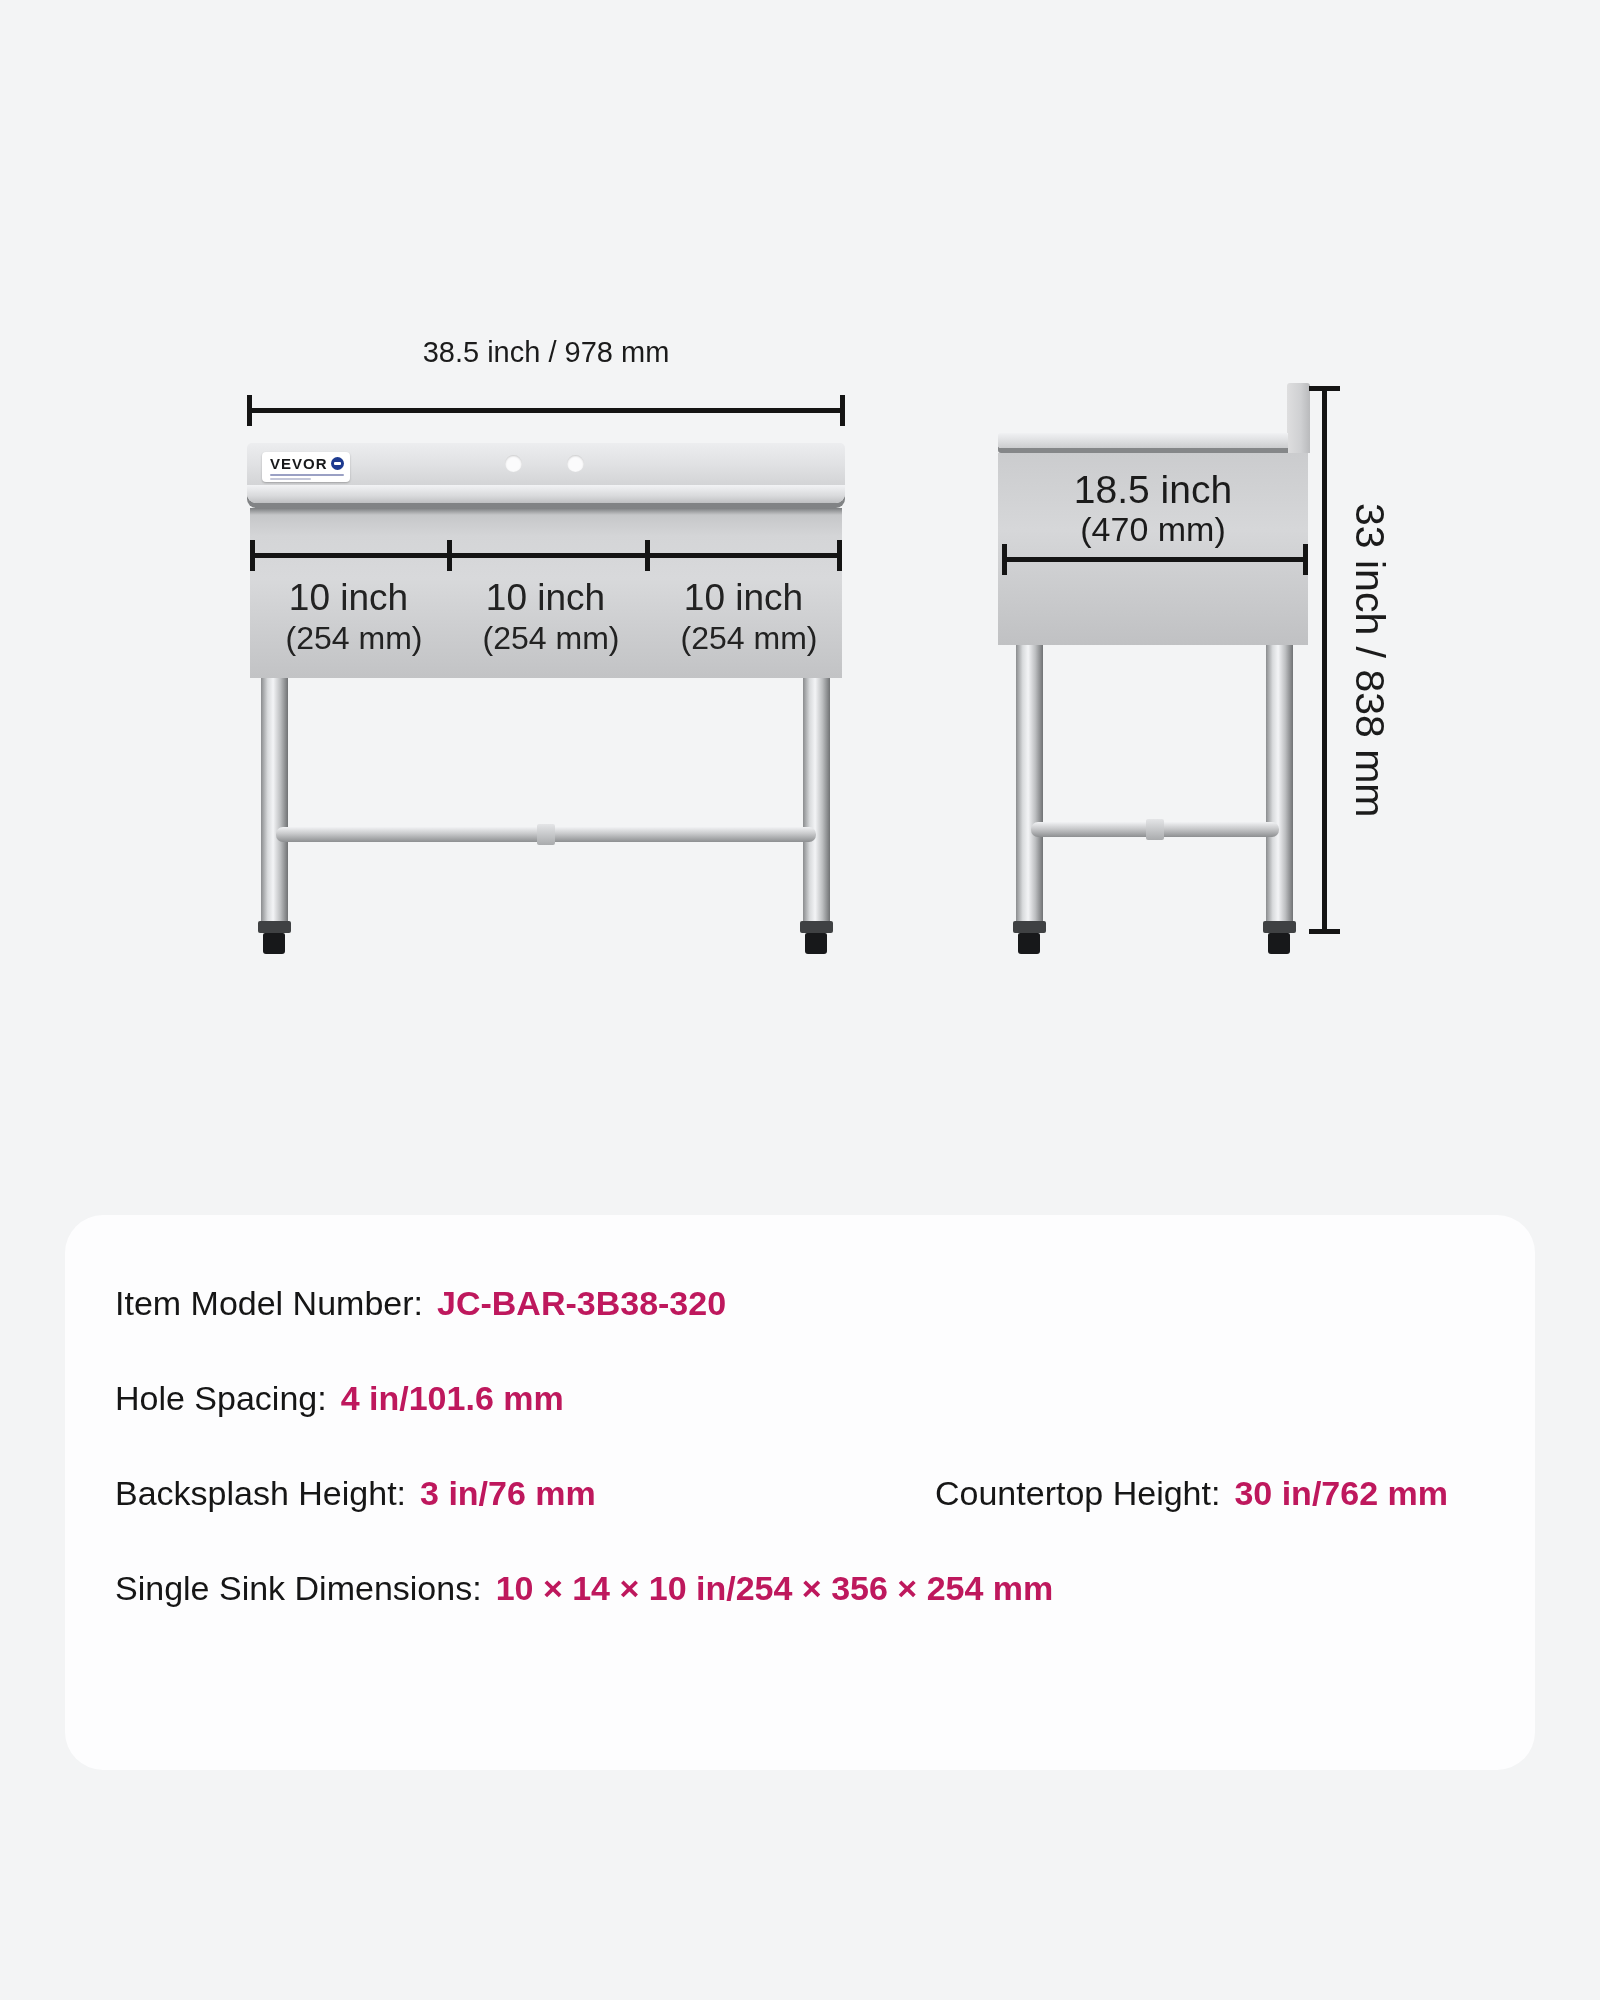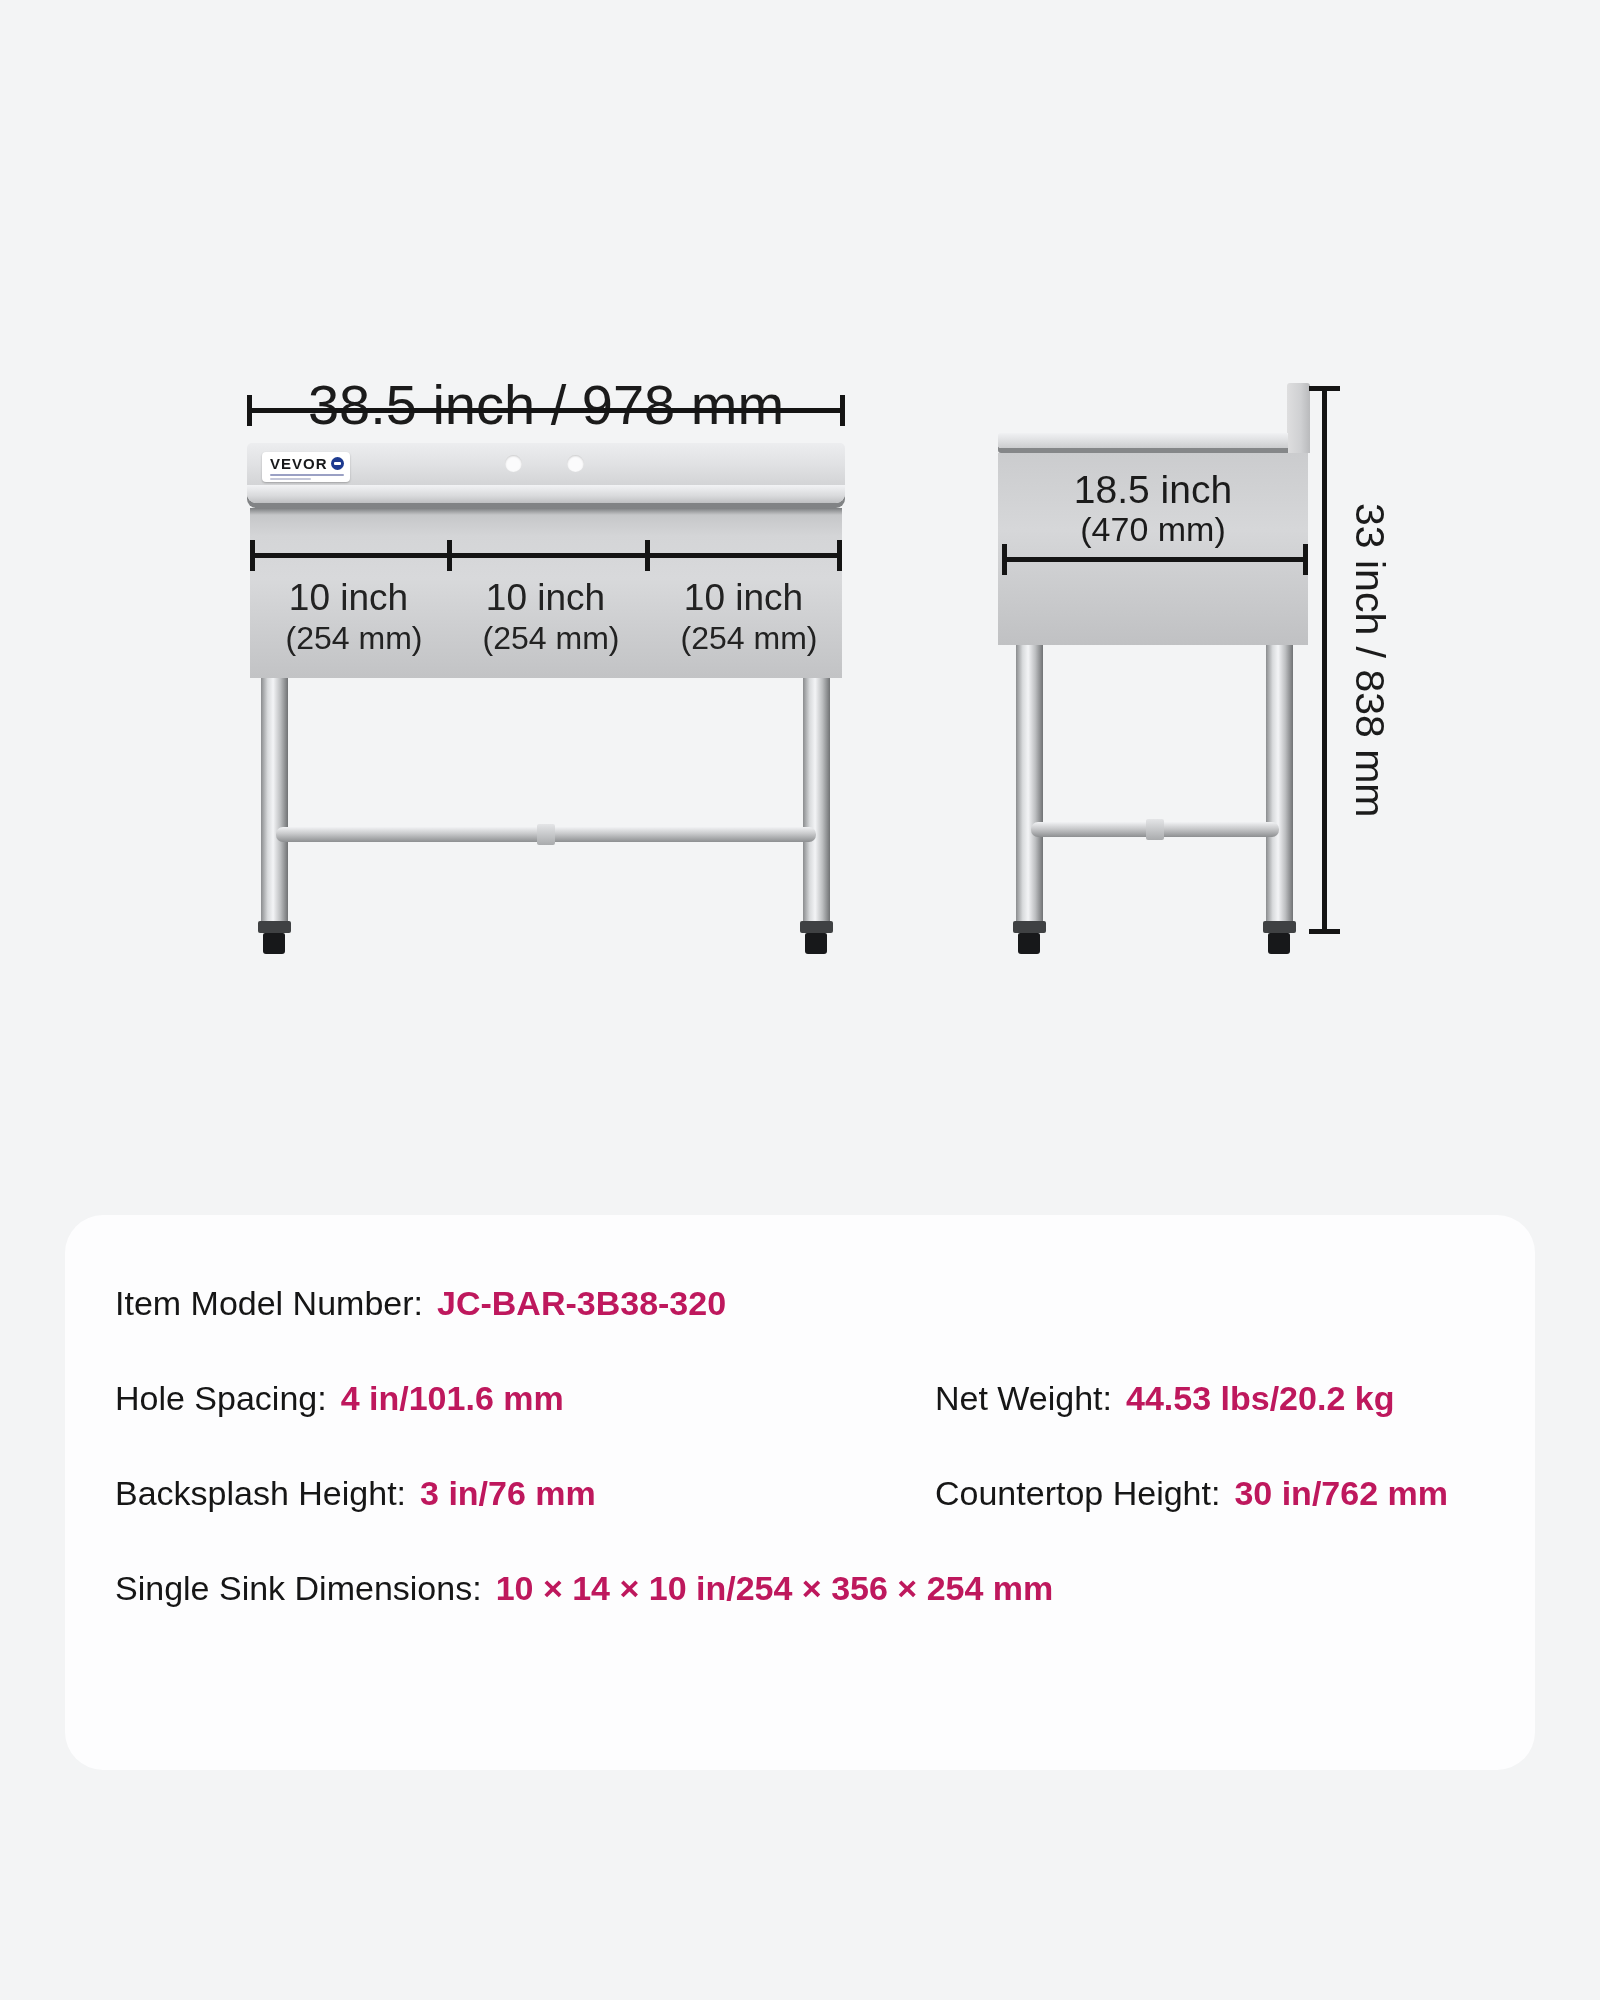--- a/index.html
+++ b/index.html
@@ -21,21 +21,21 @@
   .leg{position:absolute; width:27px;
        background:linear-gradient(90deg,#8a8c8e 0%,#d9dbdd 25%,#f3f4f6 45%,#bcbec0 72%,#707274 100%);}
   .crossbar{position:absolute; height:15px; border-radius:7px;
        background:linear-gradient(180deg,#f1f2f4 0%,#c8c9cb 45%,#8d8f91 100%);}
   .coupler{position:absolute; width:18px; height:21px; top:-3px; border-radius:2px;
        background:linear-gradient(180deg,#e4e5e7,#a9abad);}
   .foot-collar{position:absolute; width:33px; height:12px; background:#3f4143; border-radius:2px;}
   .foot{position:absolute; width:22px; height:21px; background:#17181a; border-radius:2px 2px 3px 3px;}
 
   
-  .front-width-label{left:247px; top:372px; width:598px; font-size:56px;}
+  .front-width-label{left:247px; top:336px; width:598px; font-size:29px;}
   .front-dim{left:247px; top:408px; width:598px;}
   .backsplash{position:absolute; left:247px; top:443px; width:598px; height:42px; border-radius:5px 5px 0 0;}
   .backsplash-lip{position:absolute; left:247px; top:485px; width:598px; height:18px;
        border-radius:0 0 9px 9px;
        background:linear-gradient(180deg,#f2f3f5 0%,#d9dadc 60%,#bfc0c2 100%);
        box-shadow:0 5px 0 #818385;}
   .apron{position:absolute; left:250px; top:508px; width:592px; height:170px;}
   .front-inner-dim{left:250px; top:553px; width:592px;}
   .section-label{position:absolute; top:578px; width:197px; text-align:center; color:#222;}
   .section-label .inch{font-size:37px; line-height:40px;}
@@ -169,23 +169,20 @@
     <div class="side-height-label">33 inch / 838 mm</div>
   </div>
 
   <div class="spec-card">
     <div class="spec-row pos-r0l">
       <span class="spec-label">Item Model Number:</span><span class="spec-value">JC-BAR-3B38-320</span>
     </div>
     <div class="spec-row pos-r1l">
       <span class="spec-label">Hole Spacing:</span><span class="spec-value">4 in/101.6 mm</span>
     </div>
-    <div class="spec-row pos-r1r">
-      <span class="spec-label">Net Weight:</span><span class="spec-value">44.53 lbs/20.2 kg</span>
-    </div>
     <div class="spec-row pos-r2l">
       <span class="spec-label">Backsplash Height:</span><span class="spec-value">3 in/76 mm</span>
     </div>
     <div class="spec-row pos-r2r">
       <span class="spec-label">Countertop Height:</span><span class="spec-value">30 in/762 mm</span>
     </div>
     <div class="spec-row pos-r3">
       <span class="spec-label">Single Sink Dimensions:</span><span class="spec-value">10 × 14 × 10 in/254 × 356 × 254 mm</span>
     </div>
   </div>

